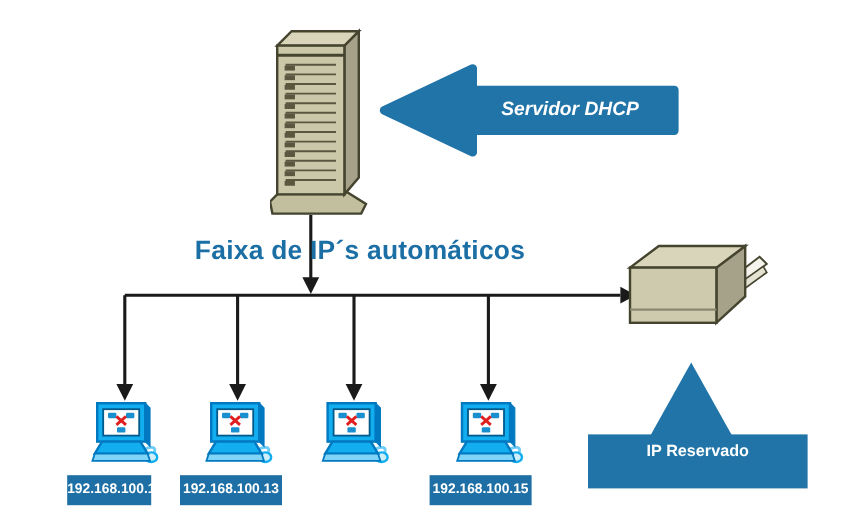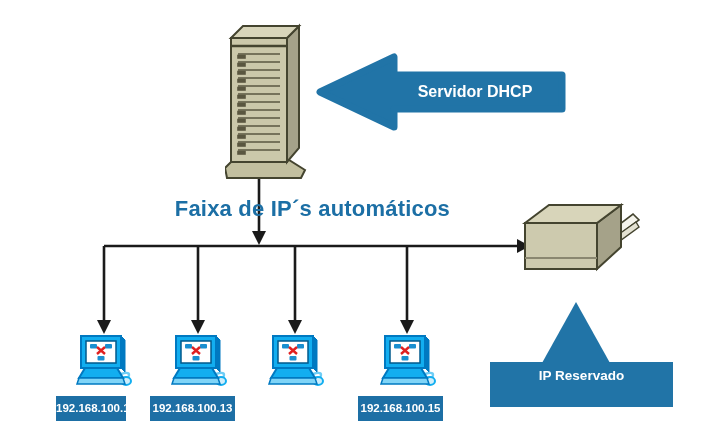--- a/index.html
+++ b/index.html
@@ -13,27 +13,27 @@
     background:#ffffff;
     overflow:hidden;
   }
   .abs{position:absolute;}
   .blue-text{
     color:#1c6fa5;
     font-weight:bold;
   }
   .range-title{
     left:150px;top:196px;width:300px;
-    font-size:22px;text-align:right;
+    font-size:22px;text-align:center;
     letter-spacing:0.2px;
   }
   .arrow-label{
     left:396px;top:83px;width:158px;
     text-align:center;color:#ffffff;
-    font-weight:bold;font-size:16px;
+    font-weight:bold;font-size:16px;font-style:italic;
   }
   .printer-ip{
     left:496px;top:276px;width:160px;
     font-size:19px;text-align:center;
   }
   .ip-label{
     top:396px;height:25px;
     background:#1d6fa5;color:#ffffff;
     font-weight:bold;font-size:11.5px;
     text-align:center;line-height:25px;

